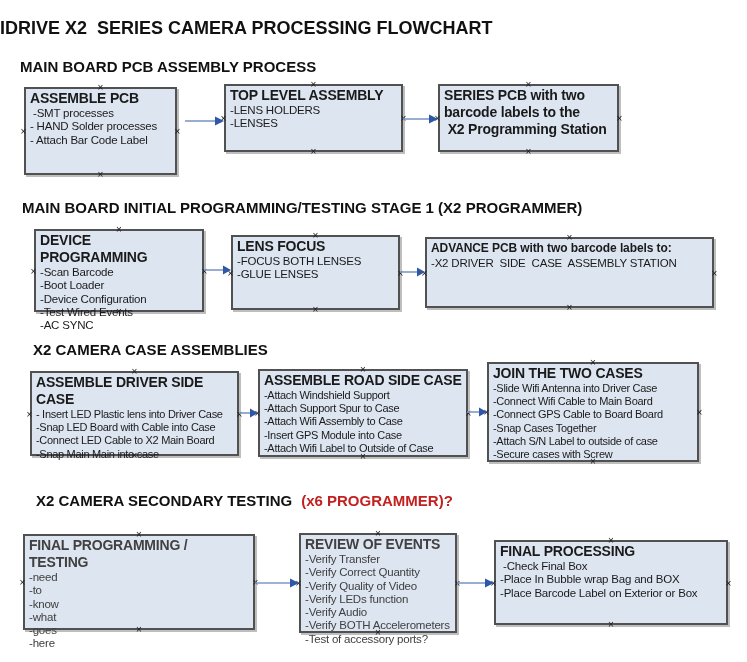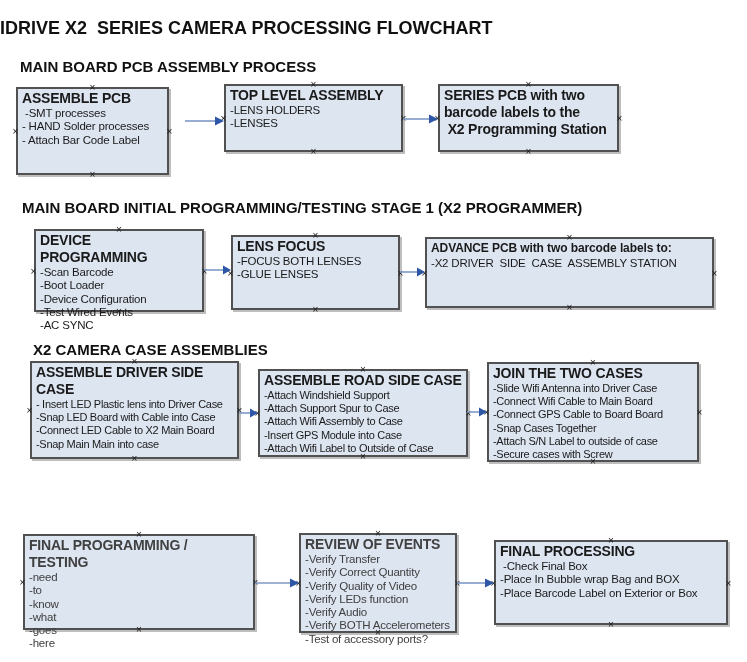--- a/index.html
+++ b/index.html
@@ -42,21 +42,21 @@
 </style>
 </head>
 <body>
 
 <div class="canvas">
 
   <div class="doc-title">IDRIVE X2  SERIES CAMERA PROCESSING FLOWCHART</div>
 
   <div class="sec-heading" style="left:20px;top:58px">MAIN BOARD PCB ASSEMBLY PROCESS</div>
 
-  <div class="fc-box" style="left:16px;top:87px;width:153px;height:88px">
+  <div class="fc-box" style="left:24px;top:87px;width:153px;height:88px">
     <div class="fc-box-title">ASSEMBLE PCB</div>
     <div class="fc-item"> -SMT processes</div>
     <div class="fc-item">- HAND Solder processes</div>
     <div class="fc-item">- Attach Bar Code Label</div>
   <span class="handle handle-n">×</span>
       <span class="handle handle-s">×</span>
       <span class="handle handle-w">×</span>
       <span class="handle handle-e">×</span>
     </div>
 
@@ -108,21 +108,21 @@
     <div class="fc-box-title tight">ADVANCE PCB with two barcode labels to:</div>
     <div class="fc-item">-X2 DRIVER  SIDE  CASE  ASSEMBLY STATION</div>
   <span class="handle handle-n">×</span>
       <span class="handle handle-s">×</span>
       <span class="handle handle-w">×</span>
       <span class="handle handle-e">×</span>
     </div>
 
   <div class="sec-heading" style="left:33px;top:341px">X2 CAMERA CASE ASSEMBLIES</div>
 
-  <div class="fc-box dense" style="left:30px;top:361px;width:209px;height:98px">
+  <div class="fc-box dense" style="left:30px;top:371px;width:209px;height:85px">
     <div class="fc-box-title">ASSEMBLE DRIVER SIDE CASE</div>
     <div class="fc-item">- Insert LED Plastic lens into Driver Case</div>
     <div class="fc-item">-Snap LED Board with Cable into Case</div>
     <div class="fc-item">-Connect LED Cable to X2 Main Board</div>
     <div class="fc-item">-Snap Main Main into case</div>
   <span class="handle handle-n">×</span>
       <span class="handle handle-s">×</span>
       <span class="handle handle-w">×</span>
       <span class="handle handle-e">×</span>
     </div>
@@ -147,20 +147,21 @@
     <div class="fc-item">-Connect GPS Cable to Board Board</div>
     <div class="fc-item">-Snap Cases Together</div>
     <div class="fc-item">-Attach S/N Label to outside of case</div>
     <div class="fc-item">-Secure cases with Screw</div>
   <span class="handle handle-n">×</span>
       <span class="handle handle-s">×</span>
       <span class="handle handle-w">×</span>
       <span class="handle handle-e">×</span>
     </div>
 
+  <div class="sec-heading" style="left:36px;top:492px"><span>X2 CAMERA SECONDARY TESTING</span><span class="red-part">(x6 PROGRAMMER)?</span></div>
 
   <div class="fc-box red" style="left:23px;top:534px;width:232px;height:96px">
     <div class="fc-box-title">FINAL PROGRAMMING / TESTING</div>
     <div class="fc-item">-need</div>
     <div class="fc-item">-to</div>
     <div class="fc-item">-know</div>
     <div class="fc-item">-what</div>
     <div class="fc-item">-goes</div>
     <div class="fc-item">-here</div>
   <span class="handle handle-n">×</span>

